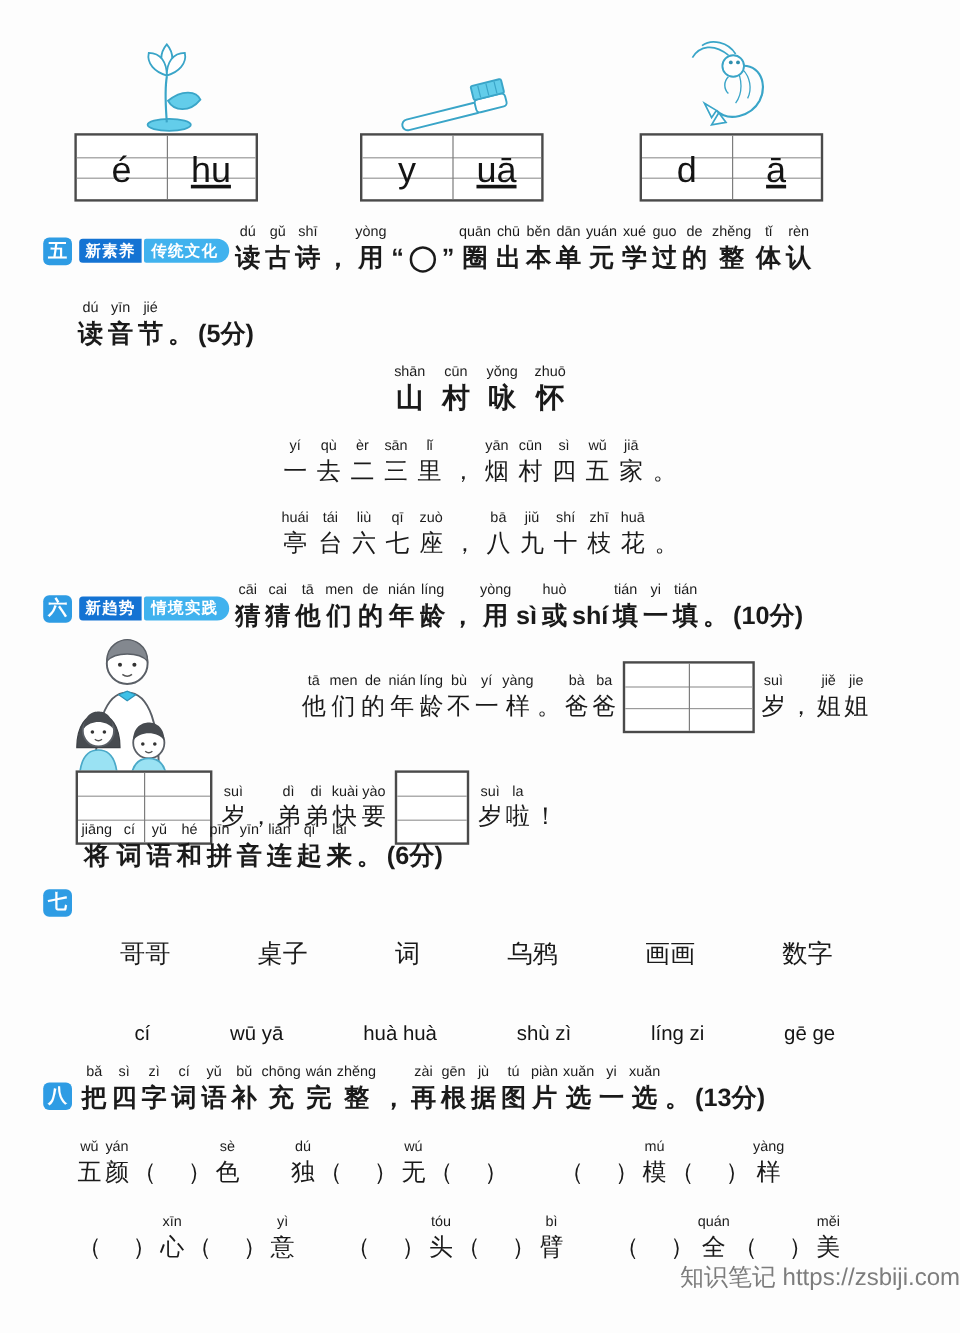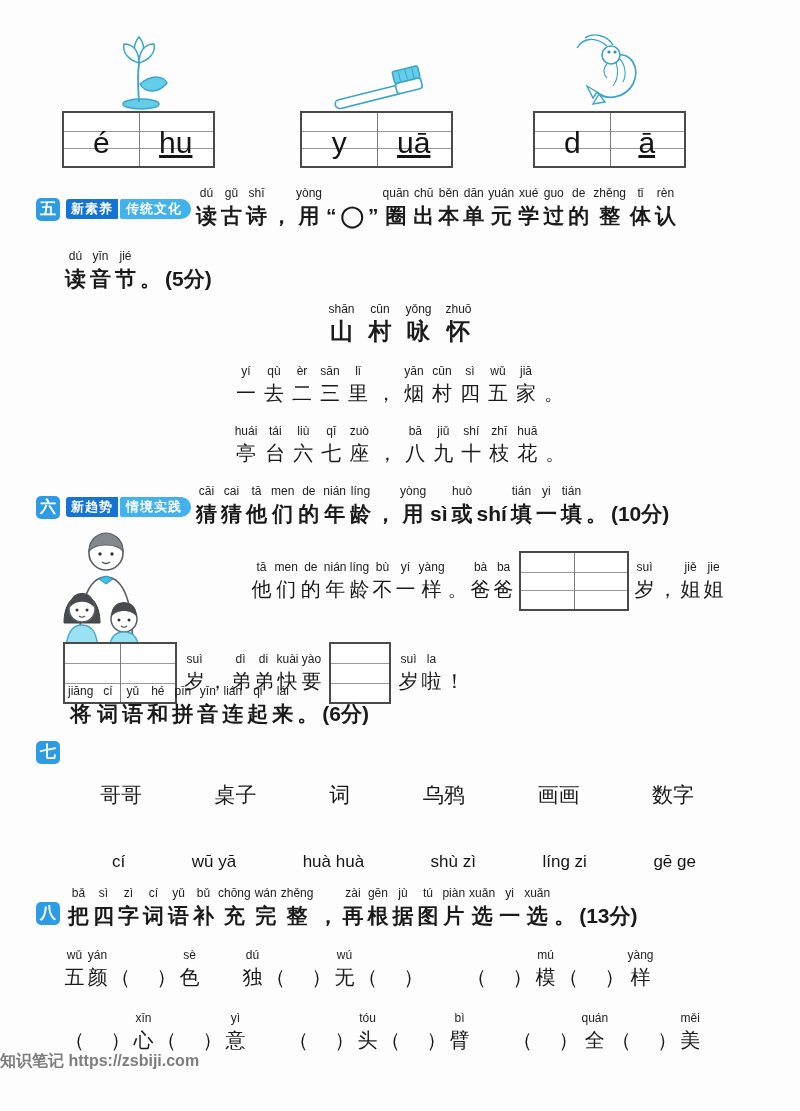--- a/index.html
+++ b/index.html
@@ -42,21 +42,21 @@
   .tag-light{background:var(--tag-light,#41b2ee);border-radius:2px 11px 11px 2px;padding:0 9px 0 6px;margin-left:2px;text-align:right;}
 
   
   .flexline{position:absolute;display:flex;align-items:center;}
   .gapline{gap:40px;}
   .hrow{position:absolute;display:flex;justify-content:space-between;}
   .word{font-family:"Liberation Serif",serif;font-size:21px;}
   .pyi{font-size:17px;font-family:"Liberation Sans",sans-serif;color:#141414;}
 
   .family{position:absolute;left:56px;top:527px;}
-  .watermark{position:absolute;left:0;right:0;top:1051px;text-align:left;font-size:16px;color:var(--watermark,#7d7d7d);font-weight:bold;}
+  .watermark{position:absolute;left:0;right:0;top:1051px;text-align:right;font-size:20px;color:var(--watermark,#7d7d7d);}
   .pagefoot{position:absolute;left:0;right:0;top:1069px;text-align:center;font-size:17px;font-weight:600;color:#222;white-space:pre;}
 </style>
 </head>
 <body>
 
 <div class="page">
 
   <div class="gu" style="left:62px;">
     <div class="imgbox">
       <svg width="62" height="76" viewBox="0 0 62 76">

